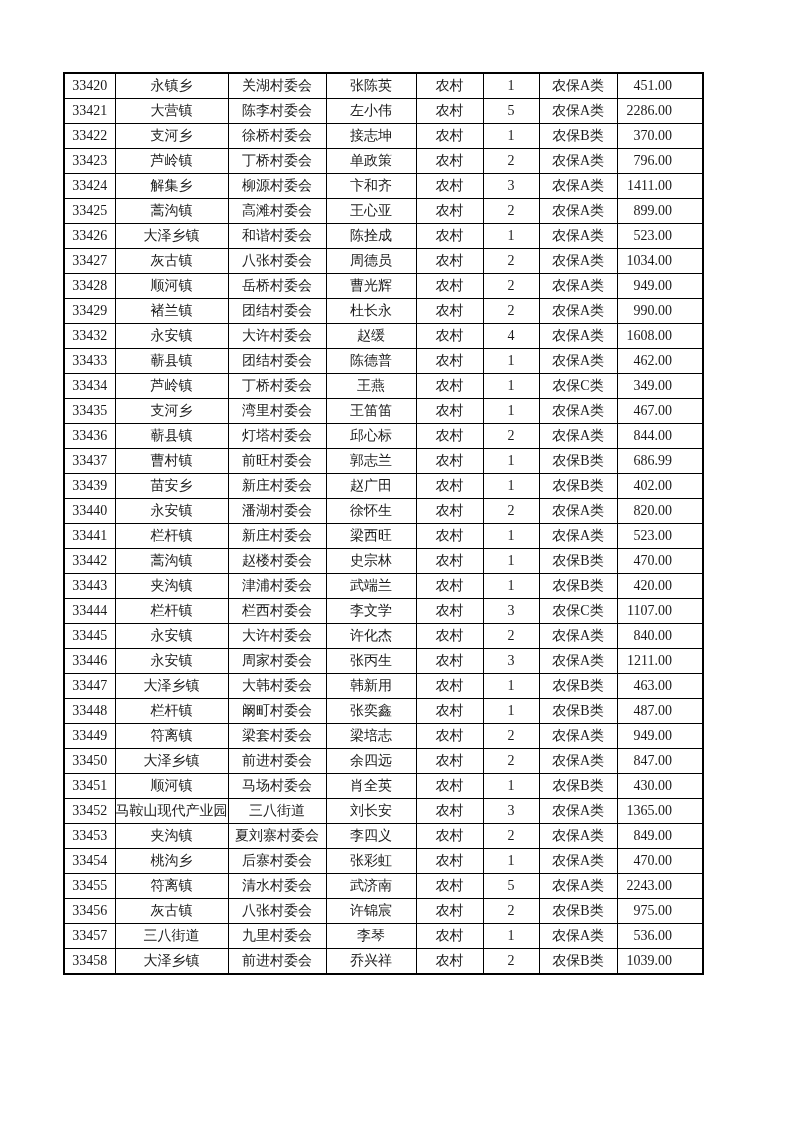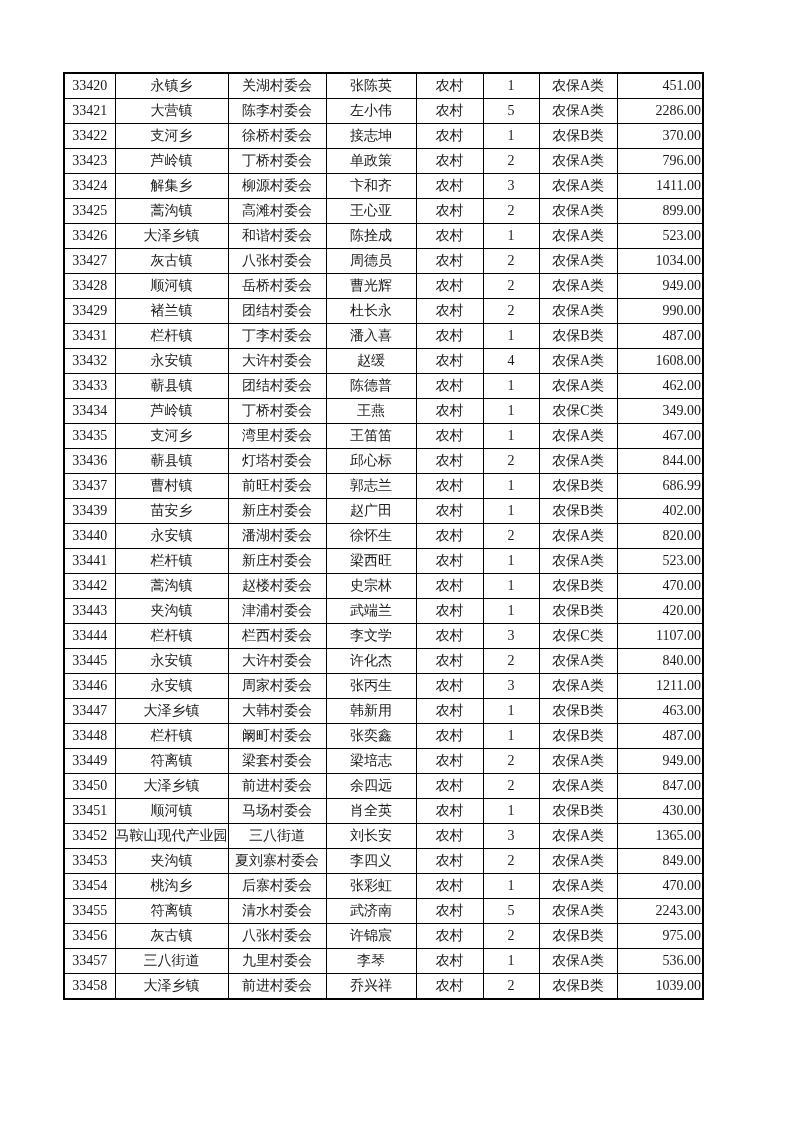--- a/index.html
+++ b/index.html
@@ -32,21 +32,21 @@
     padding: 0;
     font-size: 14px;
     line-height: 24px;
     text-align: center;
     vertical-align: middle;
     overflow: hidden;
     white-space: nowrap;
   }
   table.roster td.amount {
     text-align: right;
-    padding-right: 1px;
+    padding-right: 30px;
     margin-left: 25px;
   }
 </style>
 </head>
 <body>
 
 <div class="page">
   <table class="roster">
     <colgroup>
       <col style="width:51px">
@@ -153,30 +153,20 @@
     <td>33429</td>
     <td>褚兰镇</td>
     <td>团结村委会</td>
     <td>杜长永</td>
     <td>农村</td>
     <td>2</td>
     <td>农保A类</td>
     <td class="amount">990.00</td>
   </tr>
         <tr>
-    <td>33431</td>
-    <td>栏杆镇</td>
-    <td>丁李村委会</td>
-    <td>潘入喜</td>
-    <td>农村</td>
-    <td>1</td>
-    <td>农保B类</td>
-    <td class="amount">487.00</td>
-  </tr>
-        <tr>
     <td>33432</td>
     <td>永安镇</td>
     <td>大许村委会</td>
     <td>赵缓</td>
     <td>农村</td>
     <td>4</td>
     <td>农保A类</td>
     <td class="amount">1608.00</td>
   </tr>
         <tr>

